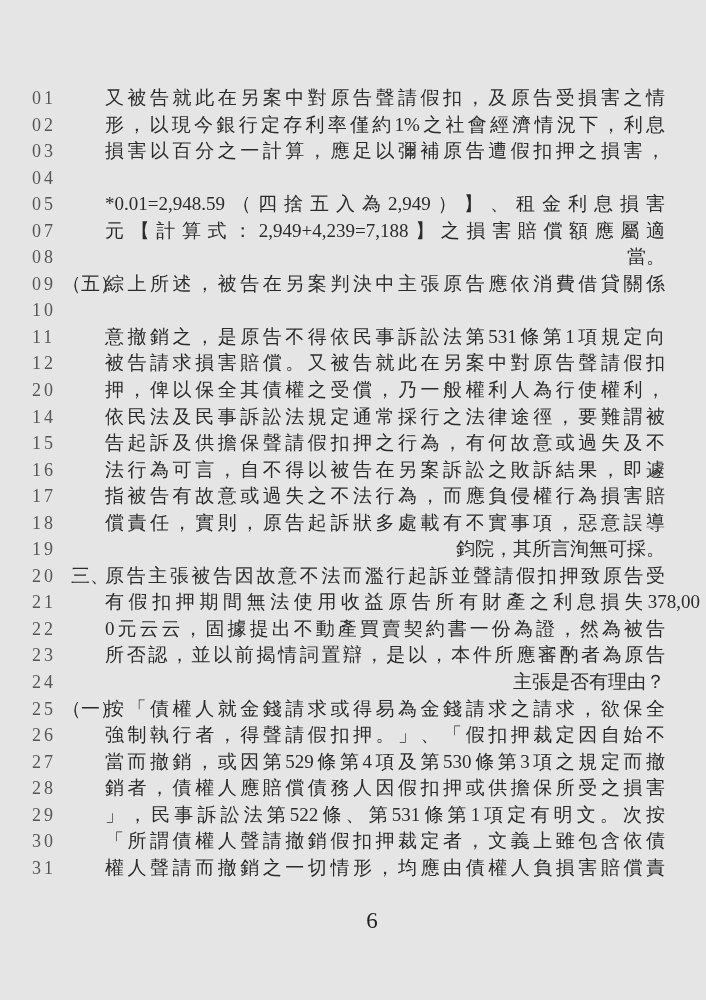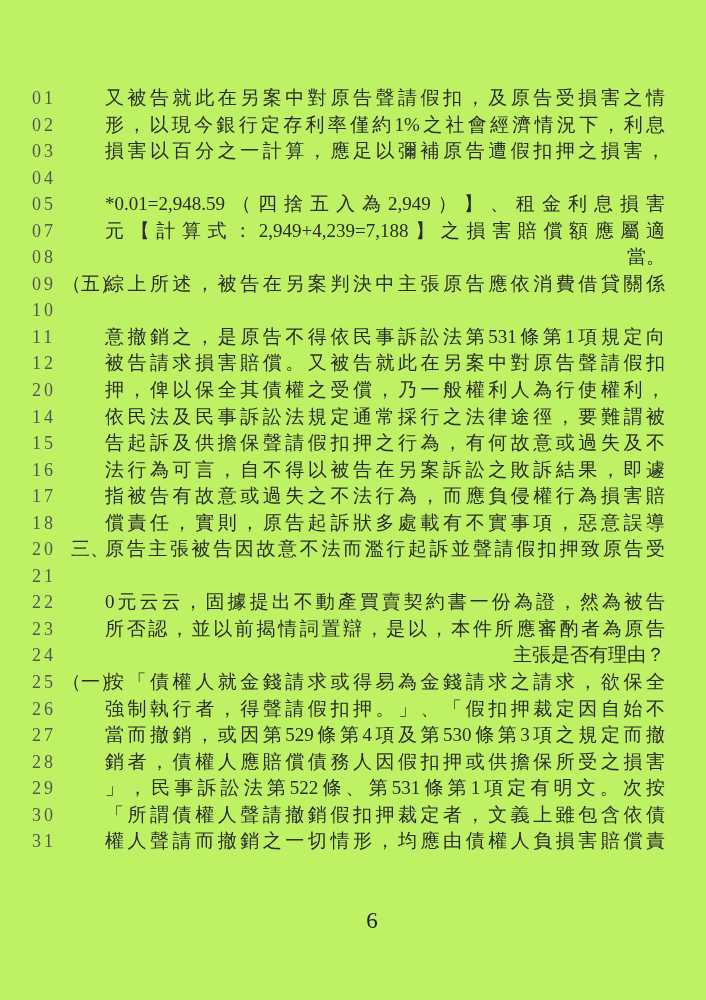--- a/index.html
+++ b/index.html
@@ -4,21 +4,21 @@
 <style>
   html, body {
     margin: 0;
     padding: 0;
     background: #ffffff;
   }
   .page {
     position: relative;
     width: 706px;
     height: 1000px;
-    background: #bef264;
+    background: #e5e5e5;
     overflow: hidden;
     font-family: "Liberation Serif", "DejaVu Serif", serif;
     color: #2b2b2b;
   }
   .doc-lines {
     position: absolute;
     top: 85px;
     left: 0;
   }
   .line {
@@ -91,25 +91,26 @@
         </span><span class="txt">綜上所述，被告在另案判決中主張原告應依消費借貸關係</span></div>
       <div class="line justify"><span class="num">10</span></div>
       <div class="line justify"><span class="num">11</span><span class="txt">意撤銷之，是原告不得依民事訴訟法第531條第1項規定向</span></div>
       <div class="line justify"><span class="num">12</span><span class="txt">被告請求損害賠償。又被告就此在另案中對原告聲請假扣</span></div>
       <div class="line justify"><span class="num">20</span><span class="txt">押，俾以保全其債權之受償，乃一般權利人為行使權利，</span></div>
       <div class="line justify"><span class="num">14</span><span class="txt">依民法及民事訴訟法規定通常採行之法律途徑，要難謂被</span></div>
       <div class="line justify"><span class="num">15</span><span class="txt">告起訴及供擔保聲請假扣押之行為，有何故意或過失及不</span></div>
       <div class="line justify"><span class="num">16</span><span class="txt">法行為可言，自不得以被告在另案訴訟之敗訴結果，即遽</span></div>
       <div class="line justify"><span class="num">17</span><span class="txt">指被告有故意或過失之不法行為，而應負侵權行為損害賠</span></div>
       <div class="line justify"><span class="num">18</span><span class="txt">償責任，實則，原告起訴狀多處載有不實事項，惡意誤導</span></div>
+      <div class="line left"><span class="num">19</span><span class="txt">鈞院，其所言洵無可採。</span></div>
       <div class="line justify"><span class="num">20</span><span class="label num3">
           <span>三</span>
           <span>、</span>
         </span><span class="txt">原告主張被告因故意不法而濫行起訴並聲請假扣押致原告受</span></div>
-      <div class="line justify wide"><span class="num">21</span></div>
+      <div class="line justify wide"><span class="num">21</span><span class="txt">有假扣押期間無法使用收益原告所有財產之利息損失378,00</span></div>
       <div class="line justify"><span class="num">22</span><span class="txt">0元云云，固據提出不動產買賣契約書一份為證，然為被告</span></div>
       <div class="line justify"><span class="num">23</span><span class="txt">所否認，並以前揭情詞置辯，是以，本件所應審酌者為原告</span></div>
       <div class="line left"><span class="num">24</span><span class="txt">主張是否有理由？</span></div>
       <div class="line justify"><span class="num">25</span><span class="label paren">
           <span>（</span>
           <span>一</span>
           <span>）</span>
         </span><span class="txt">按「債權人就金錢請求或得易為金錢請求之請求，欲保全</span></div>
       <div class="line justify"><span class="num">26</span><span class="txt">強制執行者，得聲請假扣押。」、「假扣押裁定因自始不</span></div>
       <div class="line justify"><span class="num">27</span><span class="txt">當而撤銷，或因第529條第4項及第530條第3項之規定而撤</span></div>

